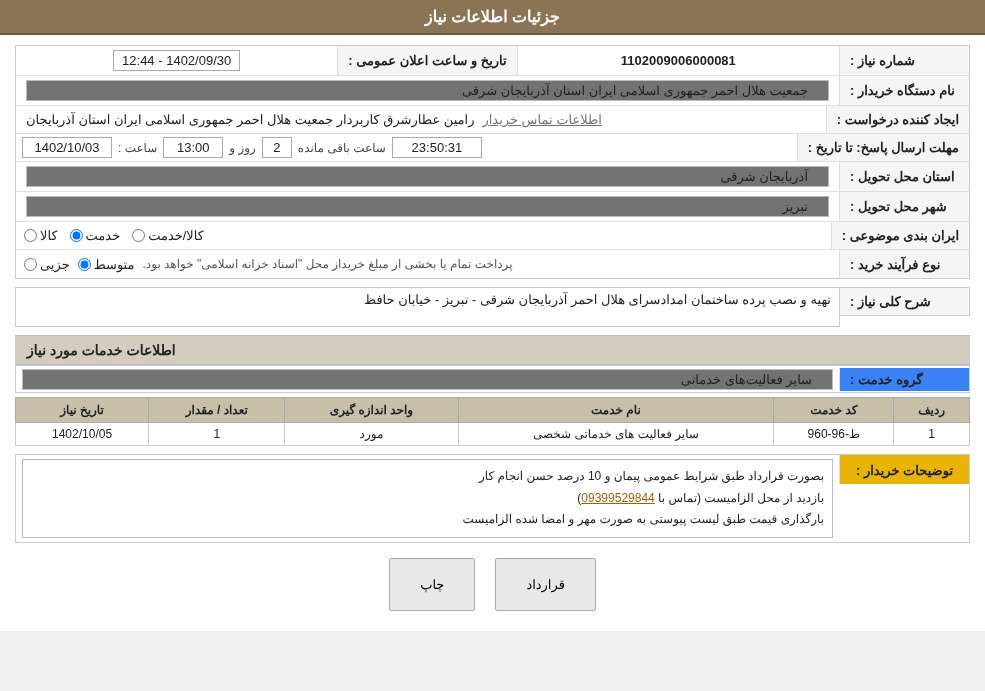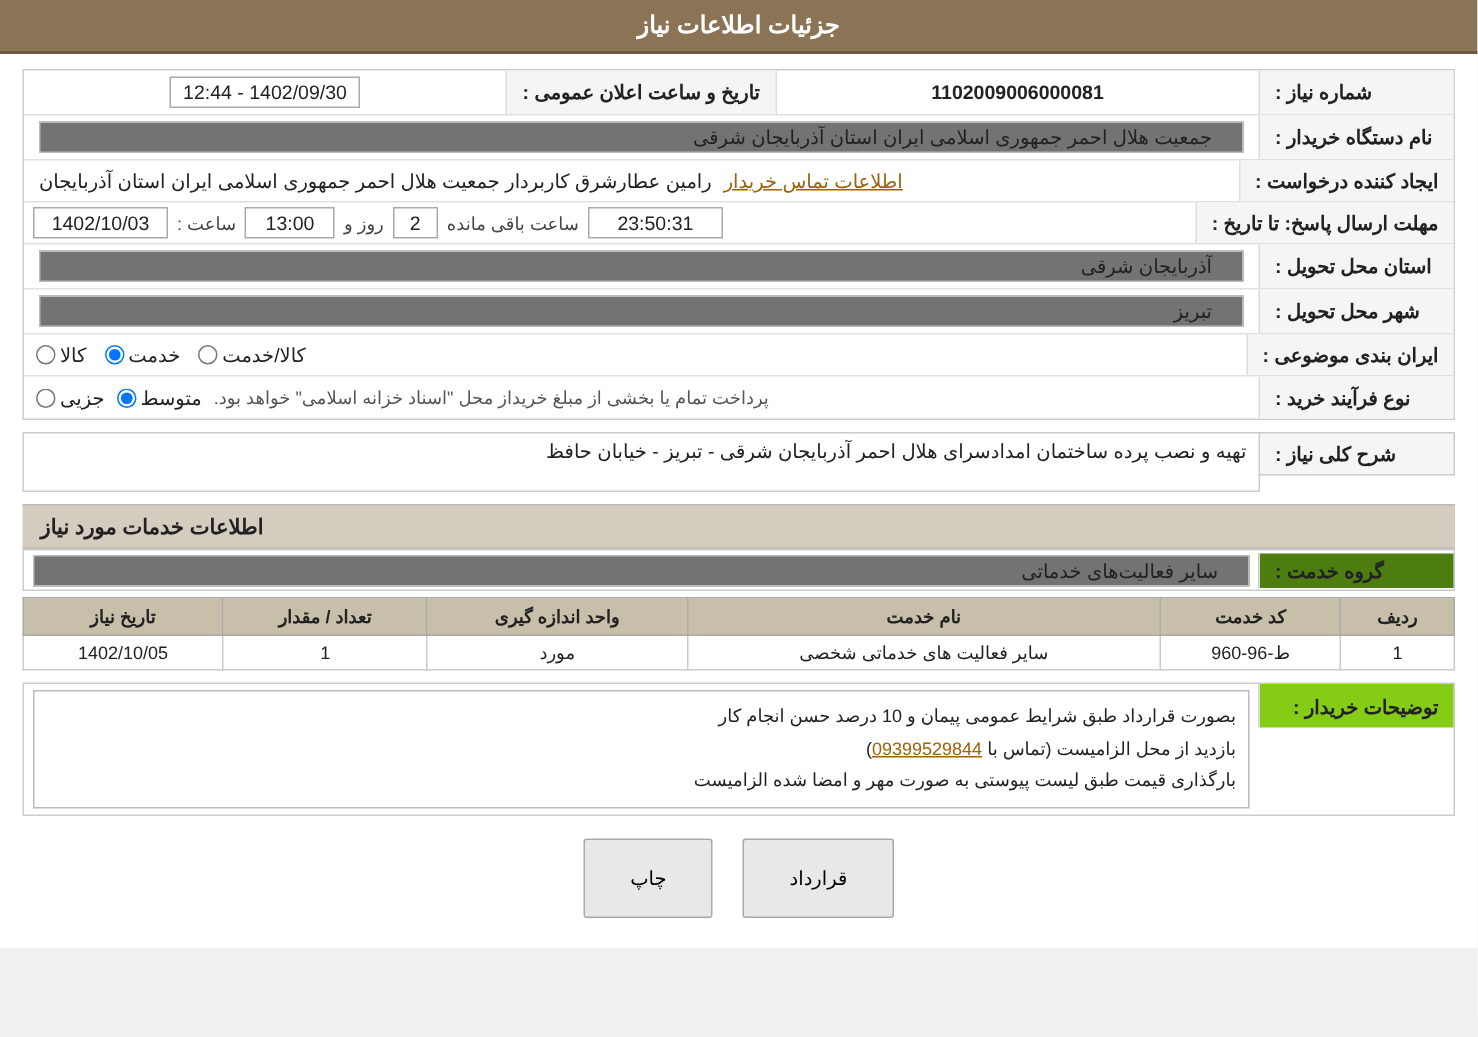--- a/index.html
+++ b/index.html
@@ -74,21 +74,21 @@
       padding: 2px 8px;
       background: #fff;
       min-width: 80px;
       text-align: center;
     }
     .small-label {
       color: #444;
       font-size: 12px;
     }
     .link-blue {
-      color: #a16207;
+      color: #737373;
       text-decoration: underline;
       cursor: pointer;
     }
     .radio-group {
       display: flex;
       gap: 12px;
       align-items: center;
       justify-content: flex-end;
       flex: 1;
       padding: 4px 8px;
@@ -168,21 +168,21 @@
     .btn-back {
       background: #e8e8e8;
     }
     .group-row {
       display: flex;
       align-items: center;
       border-bottom: 1px solid #e0e0e0;
       min-height: 28px;
     }
     .group-label {
-      background: #4d7c0f;
+      background: #3b82f6;
       padding: 4px 10px;
       font-weight: bold;
       text-align: right;
       white-space: nowrap;
       min-width: 130px;
       display: flex;
       align-items: center;
       justify-content: flex-end;
       border-left: 1px solid #ddd;
     }
@@ -210,28 +210,28 @@
       margin-top: 6px;
       text-align: left;
     }
     .tozihat-row {
       display: flex;
       align-items: flex-start;
       border-bottom: 1px solid #e0e0e0;
       min-height: 70px;
     }
     .tozihat-label {
-      background: #84cc16;
+      background: #eab308;
       padding: 6px 10px;
       font-weight: bold;
       white-space: nowrap;
       min-width: 130px;
       display: flex;
       align-items: flex-start;
-      justify-content: flex-start;
+      justify-content: center;
       border-left: 1px solid #ddd;
       padding-top: 8px;
     }
     .tozihat-value {
       flex: 1;
       padding: 4px 6px;
     }
   </style>
 </head>
 <body>

